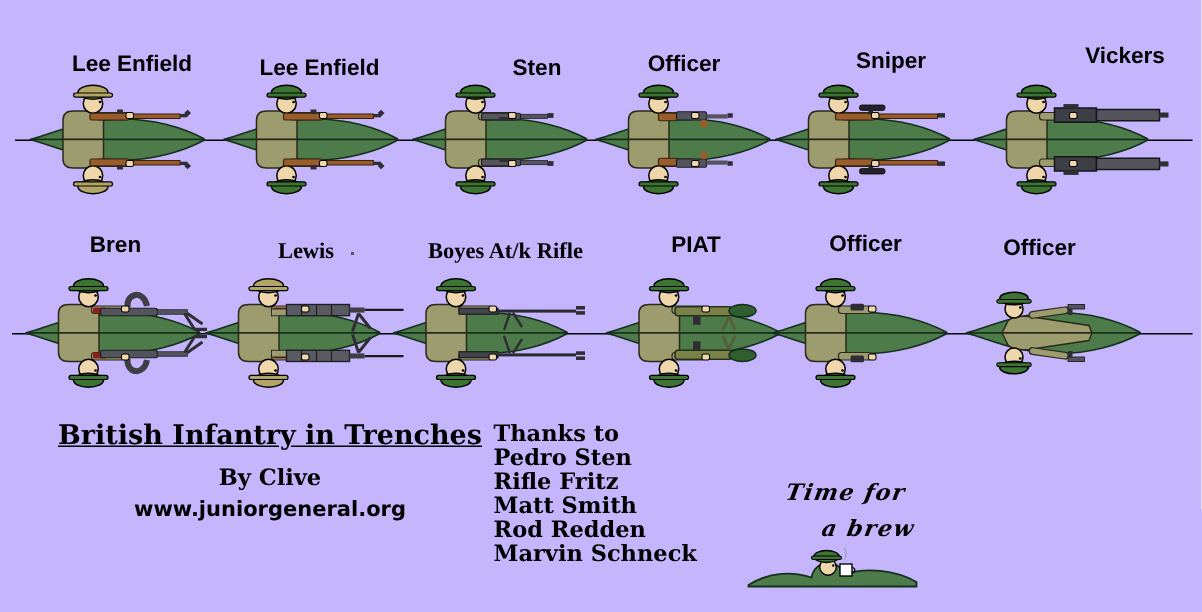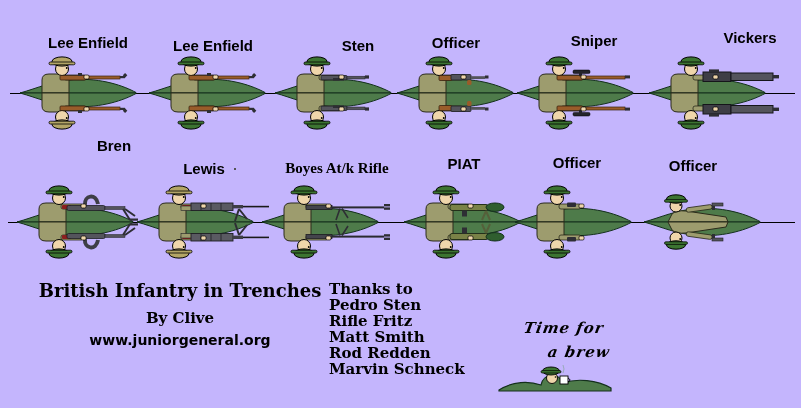--- a/index.html
+++ b/index.html
@@ -9,21 +9,21 @@
   }
   .fold-line{position:absolute;height:1px;background:#000;z-index:1;}
   .unit-label{
     position:absolute;transform:translateX(-50%);white-space:nowrap;
     font:bold 15px "Liberation Sans",sans-serif;color:#000;z-index:3;
   }
   .figure{position:absolute;z-index:2;}
   .stray-dot{position:absolute;width:2px;height:2px;background:#555;z-index:3;}
   .sheet-title{
     position:absolute;left:180px;top:280px;transform:translateX(-50%);
-    font:bold 18px "DejaVu Serif",serif;color:#000;white-space:nowrap;
+    font:bold 18px "DejaVu Serif",serif;color:#000;white-space:nowrap;text-decoration:underline;
   }
   .byline{
     position:absolute;left:180px;top:309px;transform:translateX(-50%);
     font:bold 15px "DejaVu Serif",serif;color:#000;white-space:nowrap;
   }
   .website{
     position:absolute;left:180px;top:332px;transform:translateX(-50%);
     font:bold 14px "DejaVu Sans",sans-serif;color:#000;white-space:nowrap;
   }
   .thanks{
@@ -235,21 +235,21 @@
     <ellipse cx="-16" cy="-31.5" rx="10" ry="4.6" fill="#3c7431" stroke="#000" stroke-width="1"></ellipse>
     <rect x="-29" y="-31" width="26" height="2.8" rx="1.4" fill="#3c7431" stroke="#000" stroke-width="0.8"></rect>
           <rect x="-4" y="-21" width="28" height="9.5" fill="#3e3e46" stroke="#15151a" stroke-width="1"></rect>
     <rect x="24" y="-20" width="42" height="7.5" fill="#54545c" stroke="#15151a" stroke-width="1"></rect>
     <rect x="66" y="-18" width="6" height="3.4" fill="#2e2e34"></rect>
     <rect x="2" y="-23.6" width="10" height="3" fill="#2e2e34"></rect>
           <rect x="6" y="-18" width="5" height="4" rx="1.2" fill="#efd6ab" stroke="#000" stroke-width="0.7"></rect>
         </g>
       </svg>
       <div class="fold-line" style="left: 8px; top: 222px; width: 787px;"></div>
-      <div class="unit-label" style="left: 77px; top: 137px; margin-left: 37px;">Bren</div>
+      <div class="unit-label" style="left: 77px; top: 155px;">Bren</div>
       <svg class="figure" width="180" height="116" viewBox="-90 -58 180 116" style="left: -15px; top: 164px;">
         <g>
           <path d="M-58,0 C-40,-5 -26,-12 -4,-13.5 C24,-15 46,-7 58,-0.5 L58,0 Z" fill="#4e7b4a" stroke="#14301c" stroke-width="1"></path>
           <path d="M-36,0 L-36,-13 Q-36,-19 -29,-19 L-13,-19 L-9,-14 L-9,0 Z" fill="#9d9c6e" stroke="#2a2a1a" stroke-width="1"></path>
     <rect x="-14" y="-18" width="22" height="5" rx="2" fill="#9d9c6e" stroke="#2a2a1a" stroke-width="0.8"></rect>
           <rect x="-13" y="-17" width="9" height="4" rx="1" fill="#8c1f1f"></rect>
           <circle cx="-16" cy="-24" r="6.5" fill="#efd6ab" stroke="#000" stroke-width="1"></circle>
     <circle cx="-11.3" cy="-25" r="0.9" fill="#000"></circle>
     <ellipse cx="-16" cy="-31.5" rx="10" ry="4.6" fill="#3c7431" stroke="#000" stroke-width="1"></ellipse>
     <rect x="-29" y="-31" width="26" height="2.8" rx="1.4" fill="#3c7431" stroke="#000" stroke-width="0.8"></rect>
@@ -270,21 +270,21 @@
     <ellipse cx="-16" cy="-31.5" rx="10" ry="4.6" fill="#3c7431" stroke="#000" stroke-width="1"></ellipse>
     <rect x="-29" y="-31" width="26" height="2.8" rx="1.4" fill="#3c7431" stroke="#000" stroke-width="0.8"></rect>
           <rect x="-8" y="-16.5" width="38" height="5" rx="1.5" fill="#54545c" stroke="#1e1e24" stroke-width="0.8"></rect>
     <path d="M10,-17 C9,-27 21,-29 23,-18" fill="none" stroke="#3e3e46" stroke-width="4"></path>
     <rect x="30" y="-15.5" width="20" height="3" fill="#54545c" stroke="#1e1e24" stroke-width="0.5"></rect>
     <path d="M48,-13 L55,-2 M50,-13 L60,-6" stroke="#2e2e34" stroke-width="2" fill="none"></path>
     <rect x="55" y="-3.5" width="8" height="2.2" fill="#2e2e34"></rect>
           <rect x="6" y="-18" width="5" height="4" rx="1.2" fill="#efd6ab" stroke="#000" stroke-width="0.7"></rect>
         </g>
       </svg>
-      <div class="unit-label" style="left: 204px; top: 160px;">Lewis</div>
+      <div class="unit-label" style="left: 204px; top: 160px; font-family: Liberation Serif, serif;">Lewis</div>
       <svg class="figure" width="180" height="116" viewBox="-90 -58 180 116" style="left: 105px; top: 164px;">
         <g>
           <path d="M-58,0 C-40,-5 -26,-12 -4,-13.5 C24,-15 46,-7 58,-0.5 L58,0 Z" fill="#4e7b4a" stroke="#14301c" stroke-width="1"></path>
           <path d="M-36,0 L-36,-13 Q-36,-19 -29,-19 L-13,-19 L-9,-14 L-9,0 Z" fill="#9d9c6e" stroke="#2a2a1a" stroke-width="1"></path>
     <rect x="-14" y="-18" width="22" height="5" rx="2" fill="#9d9c6e" stroke="#2a2a1a" stroke-width="0.8"></rect>
           <rect x="-13" y="-17" width="9" height="4" rx="1" fill="#8c1f1f"></rect>
           <circle cx="-16" cy="-24" r="6.5" fill="#efd6ab" stroke="#000" stroke-width="1"></circle>
     <circle cx="-11.3" cy="-25" r="0.9" fill="#000"></circle>
     <ellipse cx="-16" cy="-31.5" rx="10" ry="4.6" fill="#b3a566" stroke="#000" stroke-width="1"></ellipse>
     <rect x="-29" y="-31" width="26" height="2.8" rx="1.4" fill="#b3a566" stroke="#000" stroke-width="0.8"></rect>

